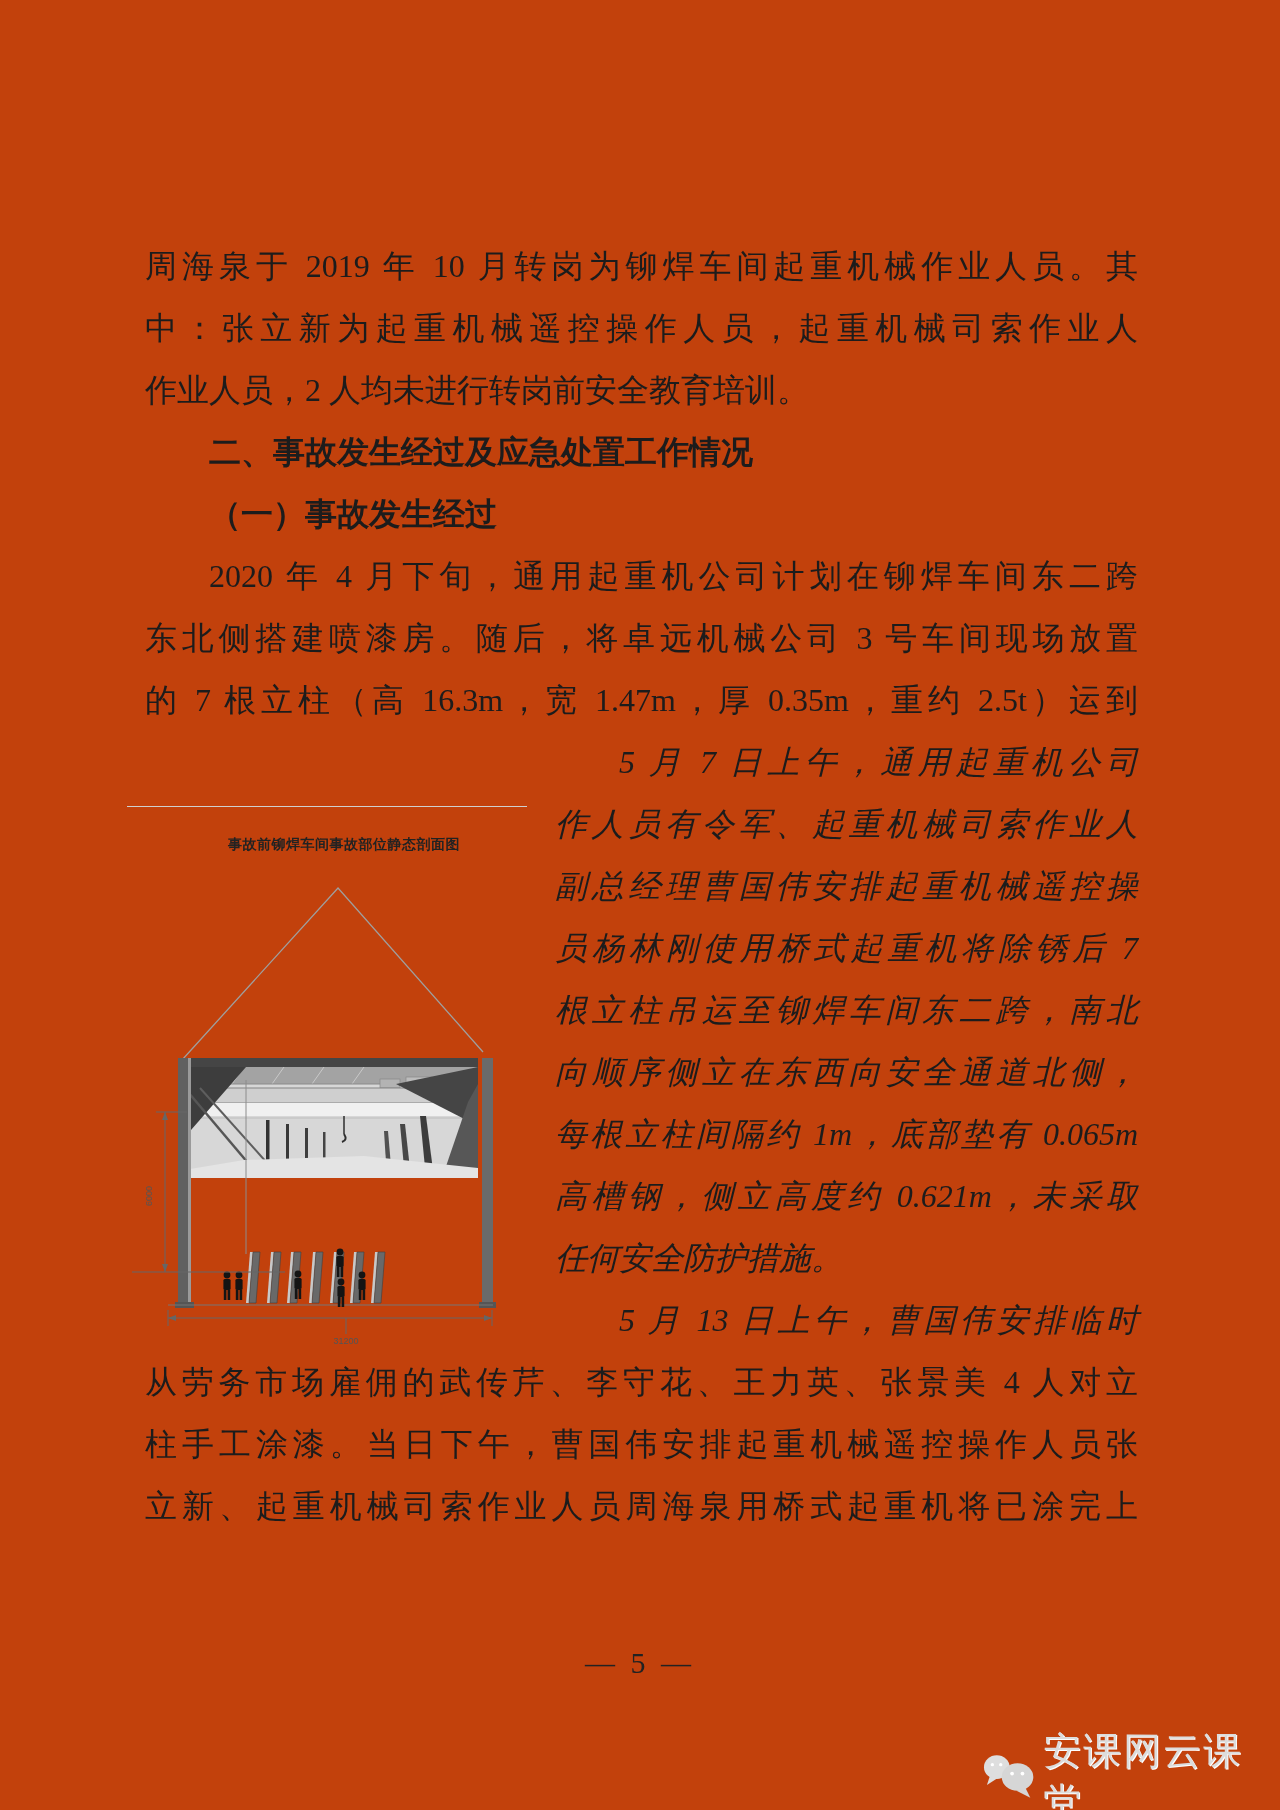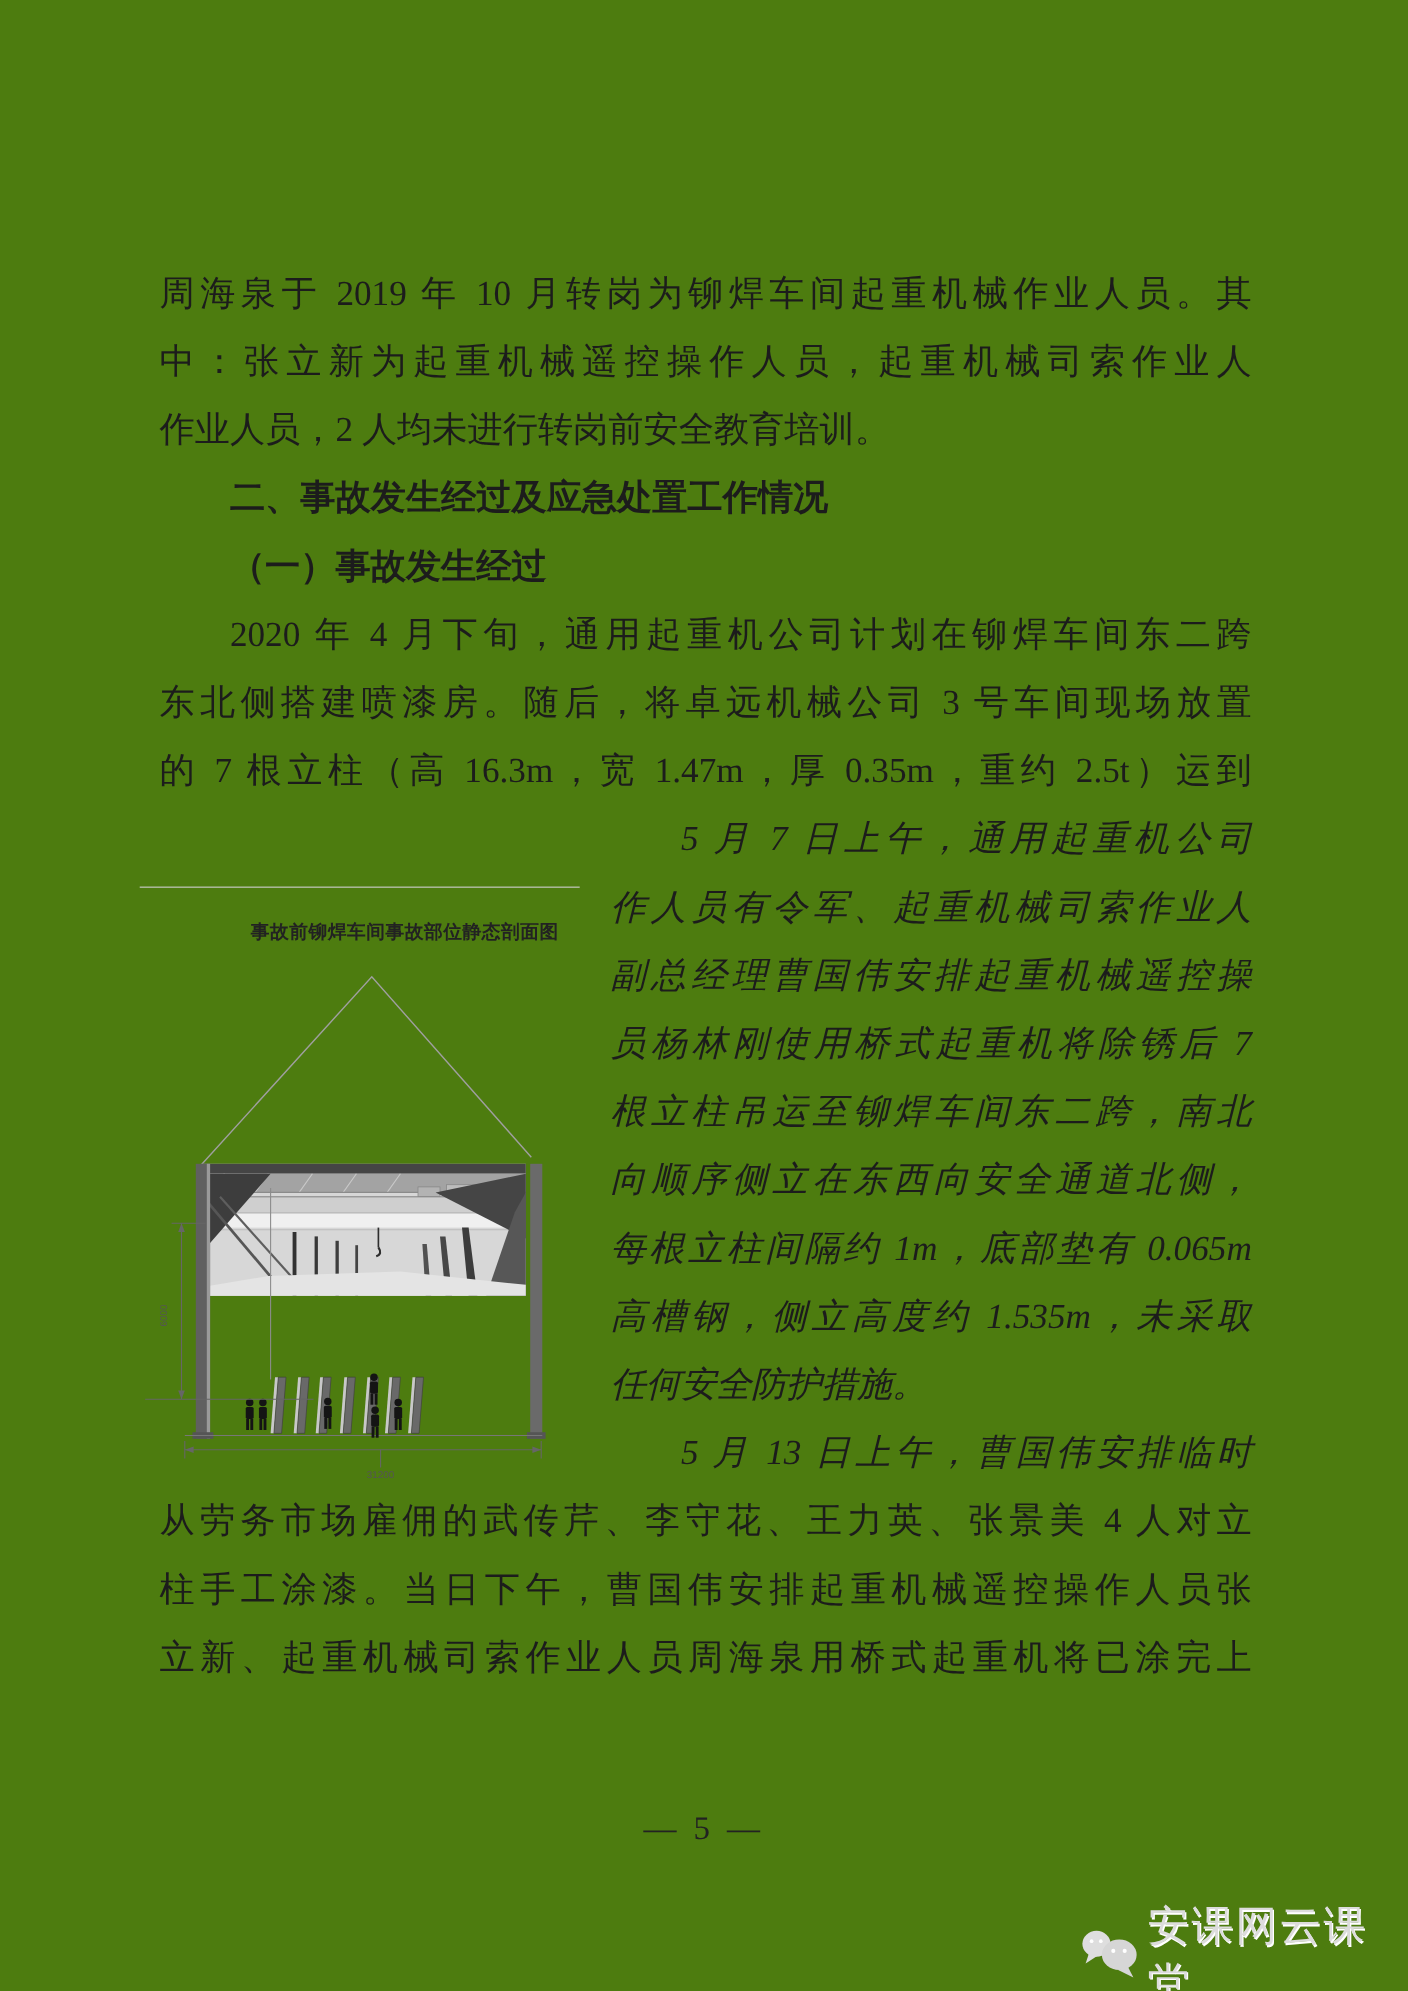--- a/index.html
+++ b/index.html
@@ -1,34 +1,34 @@
 <!DOCTYPE html>
 <html><head>
 <meta charset="utf-8">
 <style>
   html,body { margin:0; padding:0; background:#ffffff; }
   .page {
-    position:relative; width:1280px; height:1810px; background:#4d7c0f;
+    position:relative; width:1280px; height:1810px; background:#c2410c;
     font-family:"Liberation Serif","DejaVu Serif",serif; color:#1c1c1c; overflow:hidden;
   }
   
   .textflow { position:absolute; left:145px; top:235px; width:993px; font-size:32px; }
   .line { height:62px; line-height:62px; text-align:justify; text-align-last:justify; }
   .line.end { text-align-last:left; }
   .line.indent { text-indent:64px; }
   .line.heading { font-family:"Liberation Sans","DejaVu Sans",sans-serif; font-weight:700; }
   .line.rcol { margin-left:410px; width:583px;font-style:italic; }
 
   
   .diagram { position:absolute; left:125px; top:806px; width:405px; height:556px; margin:0; }
   .fig-toprule { position:absolute; left:2px; top:0; width:400px; height:1px; background:#cfcfcf; }
   .fig-caption {
     position:absolute; left:103px; top:30px; white-space:nowrap;
     font-family:"Liberation Sans","DejaVu Sans",sans-serif; font-weight:700;
-    font-size:17px; color:#222; letter-spacing:0.5px;
+    font-size:14px; color:#222; letter-spacing:0.5px;
   }
   .fig-svg { position:absolute; left:0; top:60px; }
 
   
   .pagenum {
     position:absolute; top:1646px; left:0; width:1280px; text-align:center;
     font-size:30px; letter-spacing:4px; color:#222;
   }
 
   
@@ -52,21 +52,21 @@
       <div class="line indent">2020 年 4 月下旬，通用起重机公司计划在铆焊车间东二跨</div>
       <div class="line">东北侧搭建喷漆房。随后，将卓远机械公司 3 号车间现场放置</div>
       <div class="line">的 7 根立柱（高 16.3m，宽 1.47m，厚 0.35m，重约 2.5t）运到</div>
       <div class="line indent rcol">5 月 7 日上午，通用起重机公司</div>
       <div class="line rcol">作人员有令军、起重机械司索作业人</div>
       <div class="line rcol">副总经理曹国伟安排起重机械遥控操</div>
       <div class="line rcol">员杨林刚使用桥式起重机将除锈后 7</div>
       <div class="line rcol">根立柱吊运至铆焊车间东二跨，南北</div>
       <div class="line rcol">向顺序侧立在东西向安全通道北侧，</div>
       <div class="line rcol">每根立柱间隔约 1m，底部垫有 0.065m</div>
-      <div class="line rcol">高槽钢，侧立高度约 1.535m，未采取</div>
+      <div class="line rcol">高槽钢，侧立高度约 0.621m，未采取</div>
       <div class="line end rcol">任何安全防护措施。</div>
       <div class="line indent rcol">5 月 13 日上午，曹国伟安排临时</div>
       <div class="line">从劳务市场雇佣的武传芹、李守花、王力英、张景美 4 人对立</div>
       <div class="line">柱手工涂漆。当日下午，曹国伟安排起重机械遥控操作人员张</div>
       <div class="line">立新、起重机械司索作业人员周海泉用桥式起重机将已涂完上</div>
     </div>
 
   <figure class="diagram">
     <div class="fig-toprule"></div>
     <div class="fig-caption">事故前铆焊车间事故部位静态剖面图</div>

